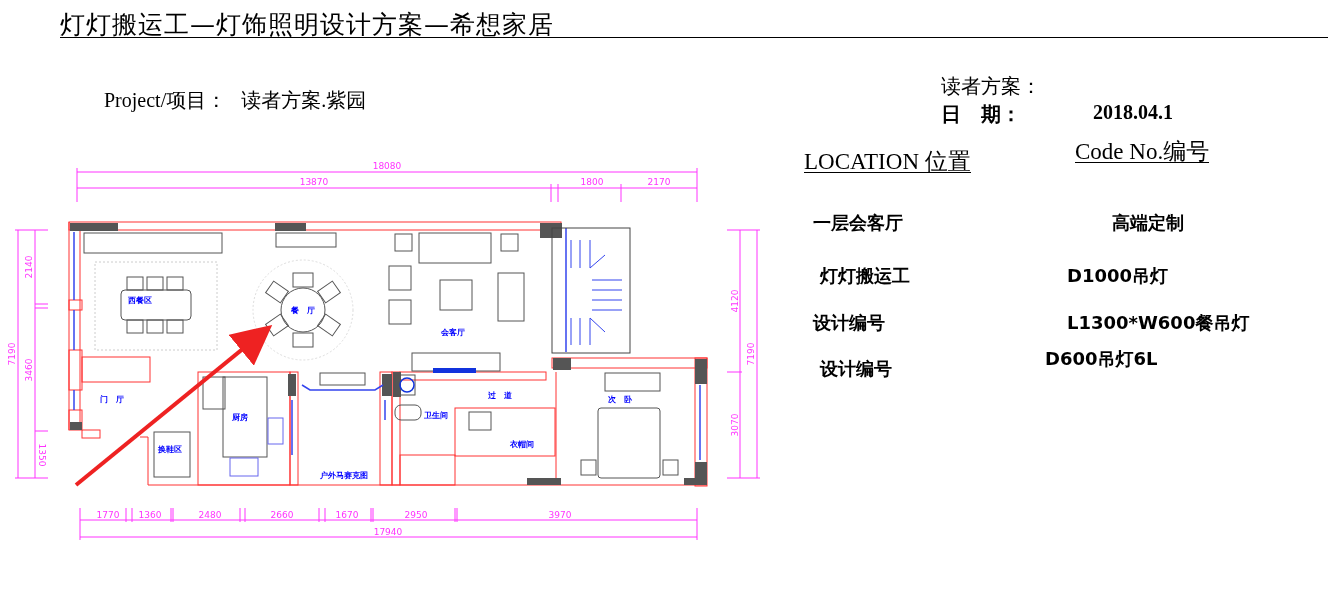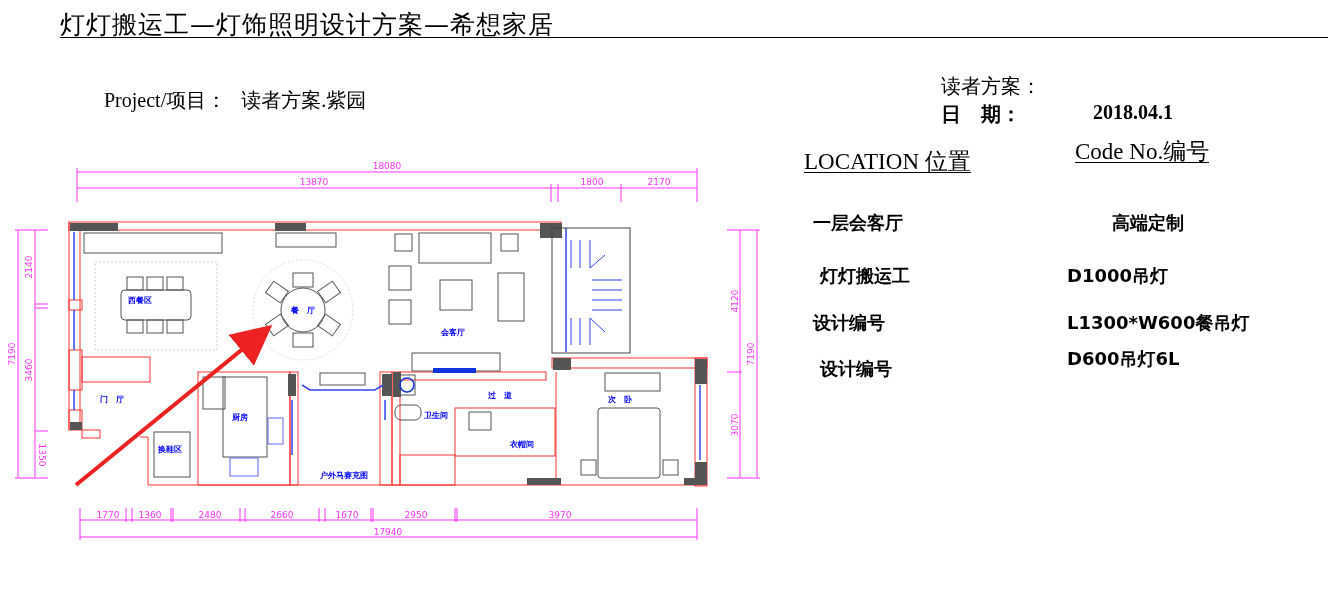--- a/index.html
+++ b/index.html
@@ -37,21 +37,21 @@
 <div class="abs hdr serif" style="left:804px; top:151px;">LOCATION 位置</div>
 <div class="abs hdr serif" style="left:1075px; top:141px;">Code No.编号</div>
 
 <div class="abs row-loc" style="left:813px; top:211px;">一层会客厅</div>
 <div class="abs row-code" style="left:1112px; top:211px;">高端定制</div>
 <div class="abs row-loc" style="left:820px; top:264px;">灯灯搬运工</div>
 <div class="abs row-code" style="left:1067px; top:264px;">D1000吊灯</div>
 <div class="abs row-loc" style="left:813px; top:311px;">设计编号</div>
 <div class="abs row-code" style="left:1067px; top:311px;">L1300*W600餐吊灯</div>
 <div class="abs row-loc" style="left:820px; top:357px;">设计编号</div>
-<div class="abs row-code" style="left:1067px; top:347px;">D600吊灯6L</div>
+<div class="abs row-code" style="left:1045px; top:347px;">D600吊灯6L</div>
 
 <svg class="abs" style="left:0; top:0;" width="780" height="597" viewBox="0 0 780 597">
   <defs>
     <marker id="ah" markerWidth="10" markerHeight="10" refX="8" refY="5" orient="auto">
       <path d="M0,0 L10,5 L0,10 z" fill="#ee2222"></path>
     </marker>
   </defs>
 
   <g stroke="#ff33ff" stroke-width="1" fill="none">
     <line x1="77" y1="172" x2="697" y2="172"></line>

